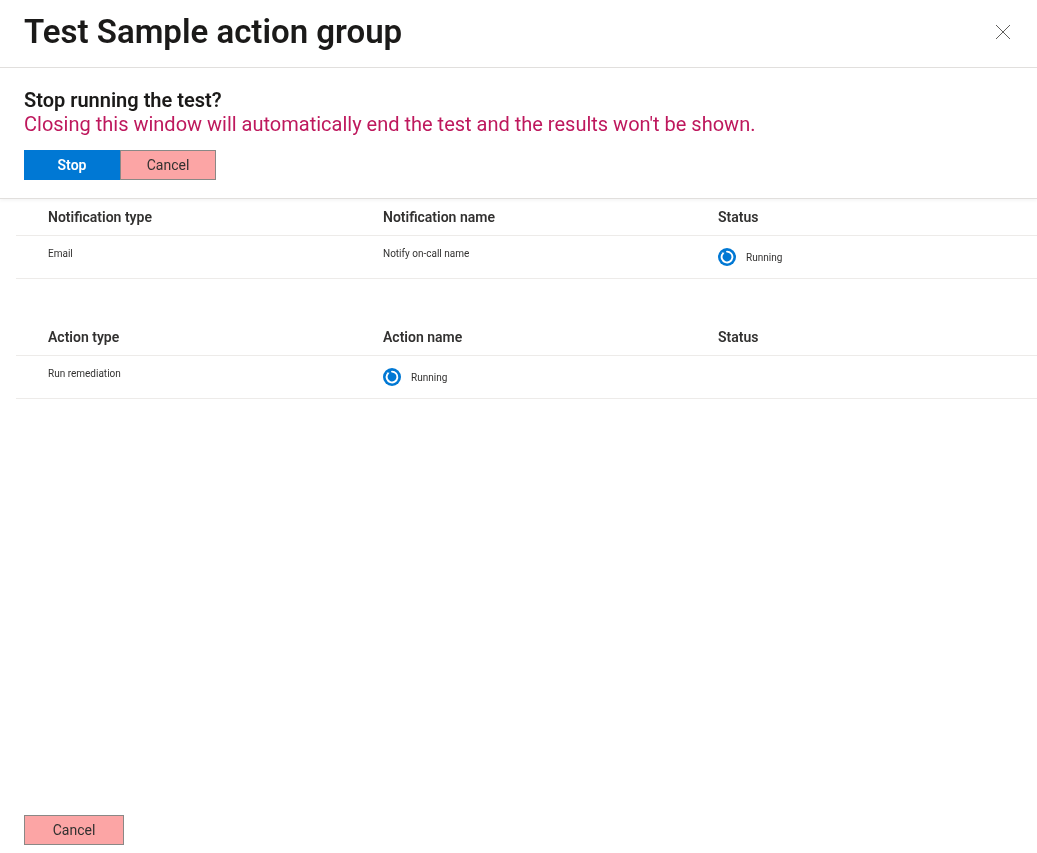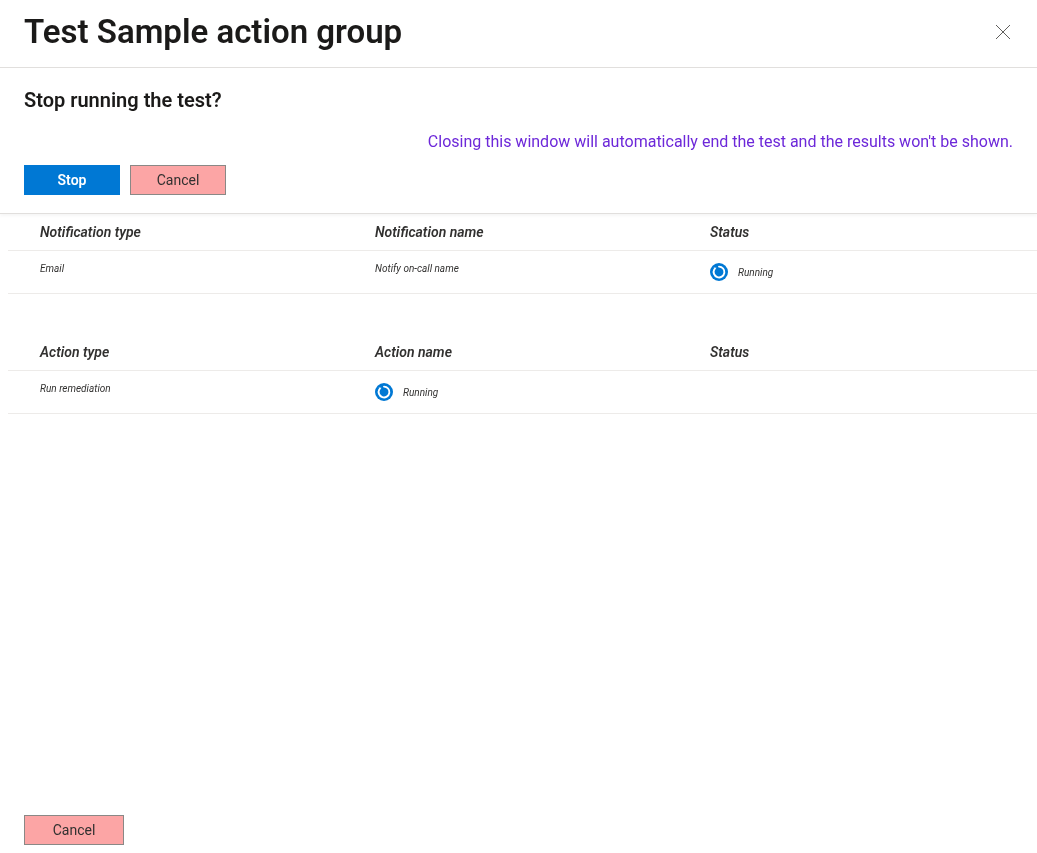--- a/index.html
+++ b/index.html
@@ -44,31 +44,29 @@
     }
     .dialog-section {
       padding: 20px 24px 18px 24px;
       border-bottom: 1px solid #e1dfdd;
       box-shadow: 0 2px 3px rgba(0,0,0,0.04);
     }
     .dialog-section h2 {
       font-size: 20px;
       font-weight: 600;
       color: #1b1a19;
-      margin-bottom: 20px;
+      margin-bottom: 0;
     }
     .dialog-section p {
-      font-size: 16px;
-      color: #6d28d9;
+      font-size: 20px;
+      color: #be185d;
       margin-bottom: 14px;
-      text-align: right;
     }
     .dialog-buttons {
       display: flex;
-      gap: 10px;
       align-items: center;
     }
     .btn {
       display: inline-flex;
       align-items: center;
       justify-content: center;
       height: 30px;
       min-width: 96px;
       padding: 0 16px;
       font-size: 14px;
@@ -79,23 +77,22 @@
       font-family: inherit;
     }
     .btn-primary {
       background: #0078d4;
       border-color: #0078d4;
       color: #ffffff;
       font-weight: 600;
     }
     .content {
       flex: 1;
-      padding: 0 0 0 8px;
+      padding: 0 0 0 16px;
       overflow: auto;
-      font-style: italic;
     }
     .table {
       width: 100%;
     }
     .table-header {
       display: flex;
       padding: 10px 10px 10px 32px;
       border-bottom: 1px solid #edebe9;
       font-size: 14px;
       font-weight: 600;

